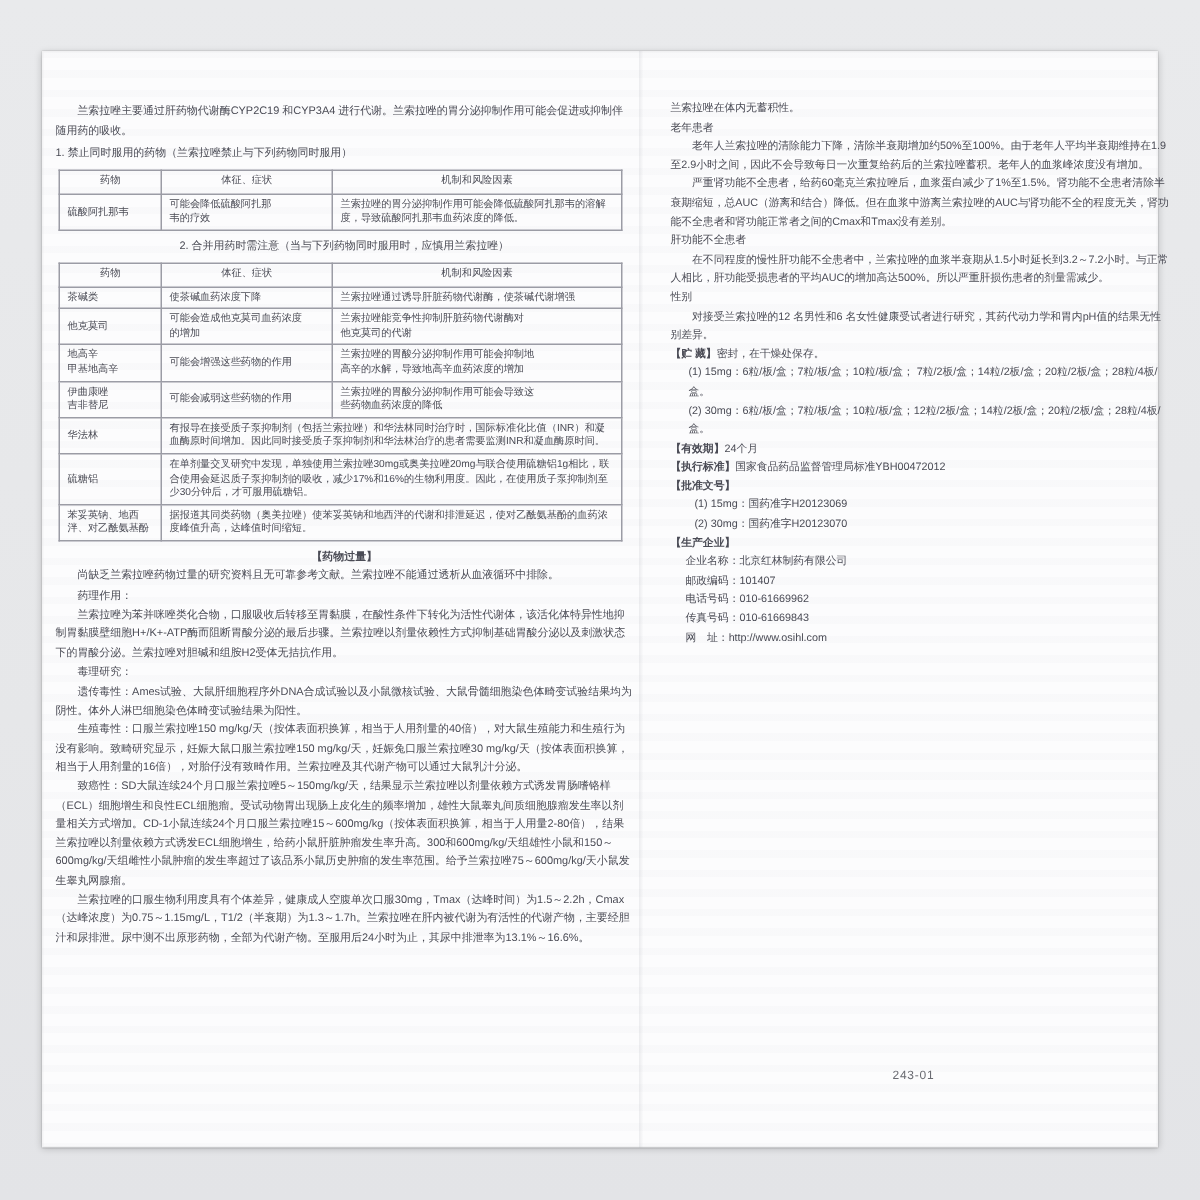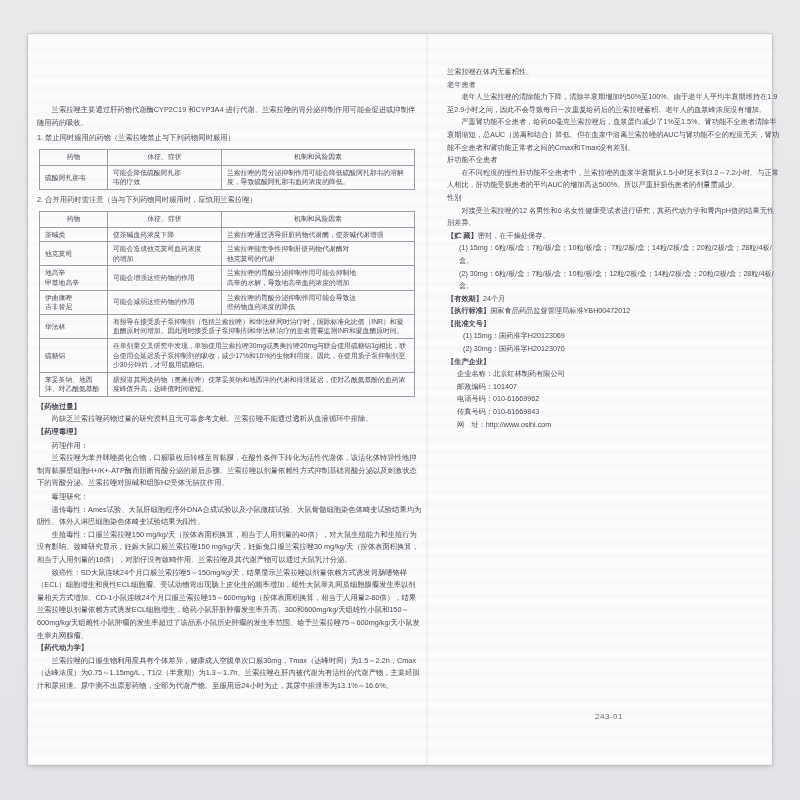--- a/index.html
+++ b/index.html
@@ -9,39 +9,39 @@
     background:#fcfcfd;color:#4a4b55;
     box-shadow:0 1px 5px rgba(0,0,0,.22),0 0 1px rgba(0,0,0,.25),inset 0 0 0 1px rgba(0,0,0,.03);}
   .fold{position:absolute;left:398px;top:0;width:3px;height:100%;
     background:linear-gradient(to right,rgba(90,95,110,.10),rgba(255,255,255,0));}
   .bleed{position:absolute;left:0;top:0;width:100%;height:100%;pointer-events:none;
     background:repeating-linear-gradient(180deg,rgba(115,120,140,.035) 0 5px,transparent 5px 13px);
     opacity:.7;}
   .col{position:absolute;top:0;}
   .col-left{left:9px;top:34px;width:385px;}
   .col-right{left:419px;top:32px;width:333px;}
-  .col-left{font-size:7.3px;line-height:12.6px;margin-top:36px;}
+  .col-left{font-size:7.3px;line-height:12.6px;}
   .col-right{font-size:7.2px;line-height:12.6px;}
   p{margin:0;}
   .indent{text-indent:2em;}
   .sec-title{margin-top:3px;}
   table{border-collapse:collapse;width:375px;margin:4px 0 0 2px;table-layout:fixed;
     font-size:6.8px;line-height:9.6px;color:#4a4b55;}
   th,td{border:1px solid #9b9ca5;padding:2px 5px;vertical-align:middle;
     white-space:pre-line;word-break:break-all;}
   th{font-weight:normal;text-align:center;height:11px;}
   col.c1{width:68px;}col.c2{width:114px;}col.c3{width:193px;}
   .hd{font-weight:bold;}
   .pkg-line{padding-left:12px;}
   .app-line{padding-left:16px;}
   .mfg-line{padding-left:10px;}
   .subhead{margin-top:1px;}
   .page-number{position:absolute;left:567px;top:678px;font-size:8px;color:#6a6b72;
     letter-spacing:.5px;}
-  .gap-m{margin-top:4px;}
+  .gap-m{margin-top:4px;text-align:center;}
 </style>
 </head>
 <body>
 
 <div class="page">
   <div class="fold"></div>
   <div class="bleed"></div>
 
   <div class="col col-left">
     <p class="indent">兰索拉唑主要通过肝药物代谢酶CYP2C19 和CYP3A4 进行代谢。兰索拉唑的胃分泌抑制作用可能会促进或抑制伴随用药的吸收。</p>
@@ -121,29 +121,27 @@
         <td>苯妥英钠、地西
 泮、对乙酰氨基酚</td>
         <td colspan="2">据报道其同类药物（奥美拉唑）使苯妥英钠和地西泮的代谢和排泄延迟，使对乙酰氨基酚的血药浓度峰值升高，达峰值时间缩短。</td>
       </tr>
     </tbody>
       </table>
 
     <p class="hd gap-m">【药物过量】</p>
     <p class="indent">尚缺乏兰索拉唑药物过量的研究资料且无可靠参考文献。兰索拉唑不能通过透析从血液循环中排除。</p>
 
-    <p class="hd">【药理毒理】</p>
     <p class="indent subhead">药理作用：</p>
     <p class="indent">兰索拉唑为苯并咪唑类化合物，口服吸收后转移至胃黏膜，在酸性条件下转化为活性代谢体，该活化体特异性地抑制胃黏膜壁细胞H+/K+-ATP酶而阻断胃酸分泌的最后步骤。兰索拉唑以剂量依赖性方式抑制基础胃酸分泌以及刺激状态下的胃酸分泌。兰索拉唑对胆碱和组胺H2受体无拮抗作用。</p>
     <p class="indent subhead">毒理研究：</p>
     <p class="indent">遗传毒性：Ames试验、大鼠肝细胞程序外DNA合成试验以及小鼠微核试验、大鼠骨髓细胞染色体畸变试验结果均为阴性。体外人淋巴细胞染色体畸变试验结果为阳性。</p>
     <p class="indent">生殖毒性：口服兰索拉唑150 mg/kg/天（按体表面积换算，相当于人用剂量的40倍），对大鼠生殖能力和生殖行为没有影响。致畸研究显示，妊娠大鼠口服兰索拉唑150 mg/kg/天，妊娠兔口服兰索拉唑30 mg/kg/天（按体表面积换算，相当于人用剂量的16倍），对胎仔没有致畸作用。兰索拉唑及其代谢产物可以通过大鼠乳汁分泌。</p>
     <p class="indent">致癌性：SD大鼠连续24个月口服兰索拉唑5～150mg/kg/天，结果显示兰索拉唑以剂量依赖方式诱发胃肠嗜铬样（ECL）细胞增生和良性ECL细胞瘤。受试动物胃出现肠上皮化生的频率增加，雄性大鼠睾丸间质细胞腺瘤发生率以剂量相关方式增加。CD-1小鼠连续24个月口服兰索拉唑15～600mg/kg（按体表面积换算，相当于人用量2-80倍），结果兰索拉唑以剂量依赖方式诱发ECL细胞增生，给药小鼠肝脏肿瘤发生率升高。300和600mg/kg/天组雄性小鼠和150～600mg/kg/天组雌性小鼠肿瘤的发生率超过了该品系小鼠历史肿瘤的发生率范围。给予兰索拉唑75～600mg/kg/天小鼠发生睾丸网腺瘤。</p>
 
-    <p class="hd">【药代动力学】</p>
     <p class="indent">兰索拉唑的口服生物利用度具有个体差异，健康成人空腹单次口服30mg，Tmax（达峰时间）为1.5～2.2h，Cmax（达峰浓度）为0.75～1.15mg/L，T1/2（半衰期）为1.3～1.7h。兰索拉唑在肝内被代谢为有活性的代谢产物，主要经胆汁和尿排泄。尿中测不出原形药物，全部为代谢产物。至服用后24小时为止，其尿中排泄率为13.1%～16.6%。</p>
   </div>
 
   <div class="col col-right">
     <p>兰索拉唑在体内无蓄积性。</p>
 
     <p>老年患者</p>
     <p class="indent">老年人兰索拉唑的清除能力下降，清除半衰期增加约50%至100%。由于老年人平均半衰期维持在1.9至2.9小时之间，因此不会导致每日一次重复给药后的兰索拉唑蓄积。老年人的血浆峰浓度没有增加。</p>
 
     <p class="indent">严重肾功能不全患者，给药60毫克兰索拉唑后，血浆蛋白减少了1%至1.5%。肾功能不全患者清除半衰期缩短，总AUC（游离和结合）降低。但在血浆中游离兰索拉唑的AUC与肾功能不全的程度无关，肾功能不全患者和肾功能正常者之间的Cmax和Tmax没有差别。</p>

